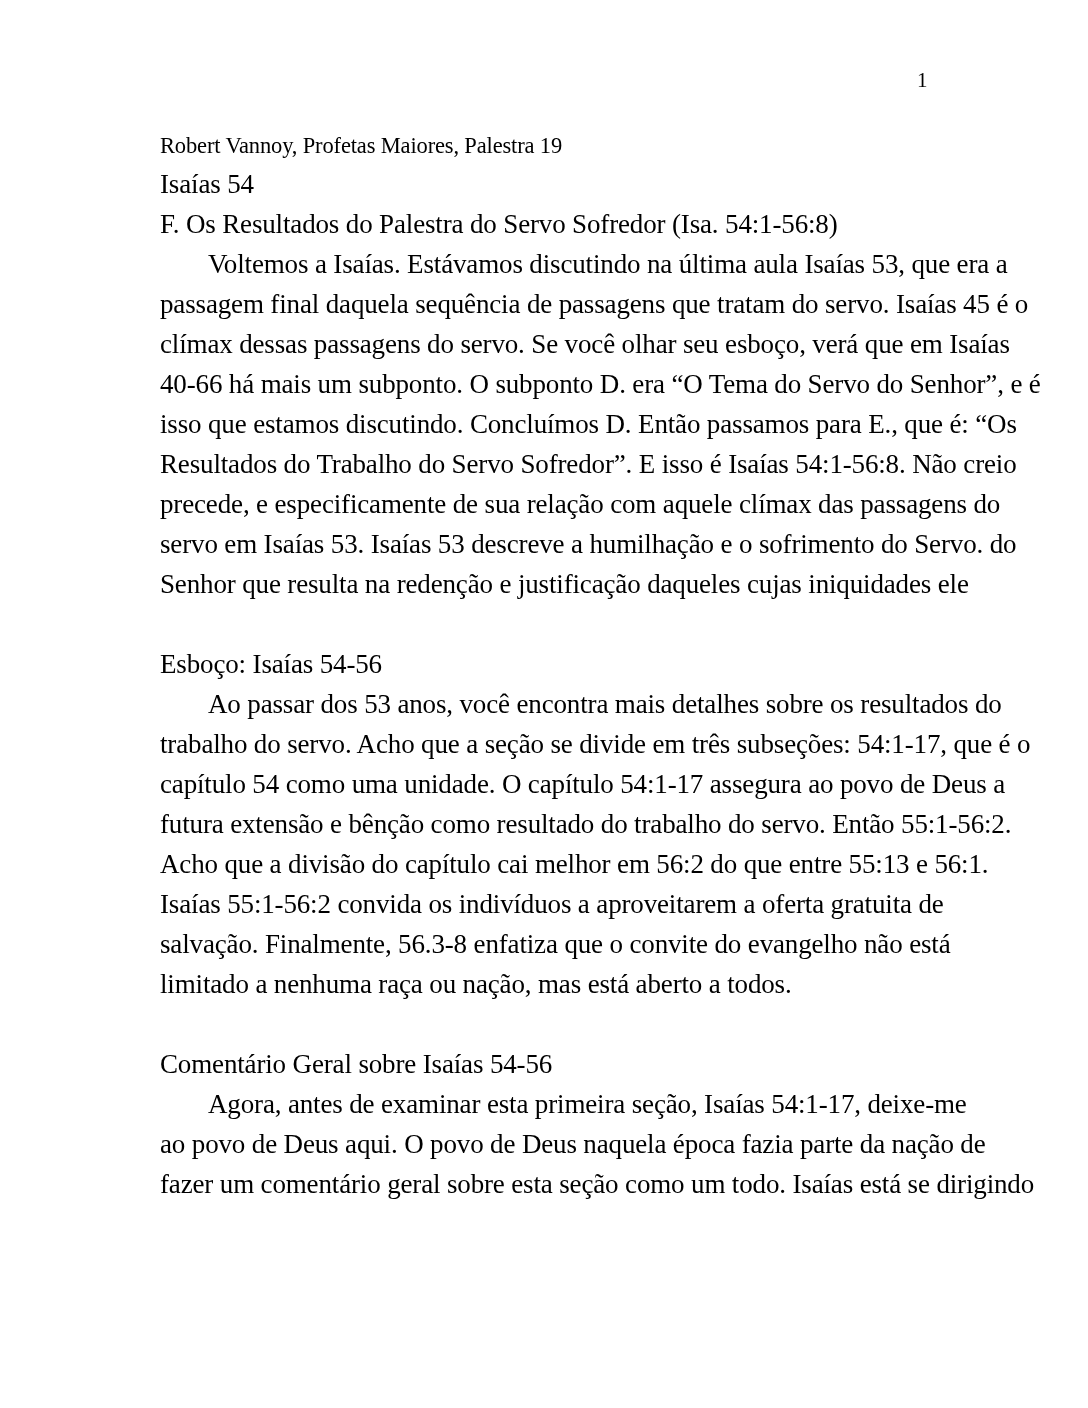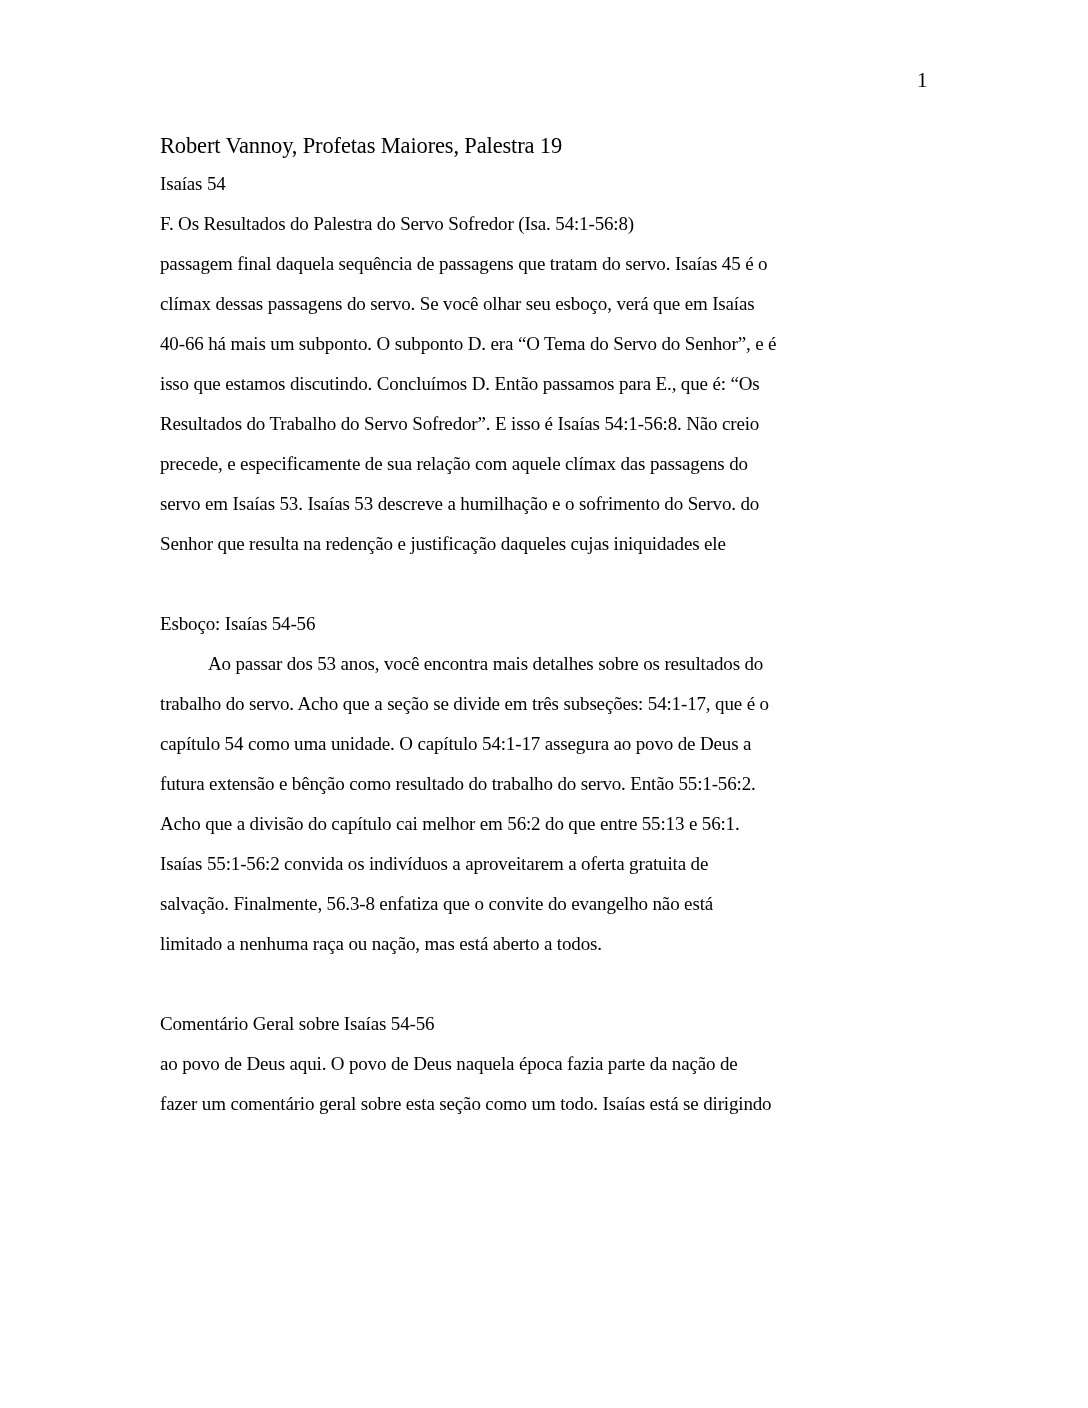--- a/index.html
+++ b/index.html
@@ -22,21 +22,21 @@
       font-size: 21px;
       line-height: 28px;
     }
     .content {
       position: absolute;
       left: 160px;
       top: 128px;
       width: 780px;
     }
     .line {
-      font-size: 19px;
+      font-size: 27px;
       line-height: 40px;
       height: 40px;
       white-space: nowrap;
       letter-spacing: -0.15px;
     }
     .bold {
       font-weight: normal;
     }
     .title {
       font-size: 22.5px;
@@ -54,20 +54,21 @@
 <body>
 
 <div class="page-number">1</div>
 
 <div class="content">
   <div class="line bold title">Robert Vannoy, Profetas Maiores, Palestra 19</div>
   <div class="line bold" style="height:40px;line-height:40px;">Isaías 54</div>
   <div class="line">F. Os Resultados do Palestra do Servo Sofredor (Isa. 54:1-56:8)</div>
 
   <div>
+    <div class="line indent">Voltemos a Isaías. Estávamos discutindo na última aula Isaías 53, que era a</div>
     <div class="line">passagem final daquela sequência de passagens que tratam do servo. Isaías 45 é o</div>
     <div class="line">clímax dessas passagens do servo. Se você olhar seu esboço, verá que em Isaías</div>
     <div class="line">40-66 há mais um subponto. O subponto D. era “O Tema do Servo do Senhor”, e é</div>
     <div class="line">isso que estamos discutindo. Concluímos D. Então passamos para E., que é: “Os</div>
     <div class="line">Resultados do Trabalho do Servo Sofredor”. E isso é Isaías 54:1-56:8. Não creio</div>
     <div class="line">precede, e especificamente de sua relação com aquele clímax das passagens do</div>
     <div class="line">servo em Isaías 53. Isaías 53 descreve a humilhação e o sofrimento do Servo. do</div>
     <div class="line">Senhor que resulta na redenção e justificação daqueles cujas iniquidades ele</div>
   </div>
 
@@ -82,16 +83,17 @@
     <div class="line">Acho que a divisão do capítulo cai melhor em 56:2 do que entre 55:13 e 56:1.</div>
     <div class="line">Isaías 55:1-56:2 convida os indivíduos a aproveitarem a oferta gratuita de</div>
     <div class="line">salvação. Finalmente, 56.3-8 enfatiza que o convite do evangelho não está</div>
     <div class="line">limitado a nenhuma raça ou nação, mas está aberto a todos.</div>
   </div>
 
   <div class="blank"></div>
 
   <div class="line">Comentário Geral sobre Isaías 54-56</div>
   <div>
+    <div class="line indent">Agora, antes de examinar esta primeira seção, Isaías 54:1-17, deixe-me</div>
     <div class="line">ao povo de Deus aqui. O povo de Deus naquela época fazia parte da nação de</div>
     <div class="line">fazer um comentário geral sobre esta seção como um todo. Isaías está se dirigindo</div>
   </div>
 </div>
 
 </body></html>

